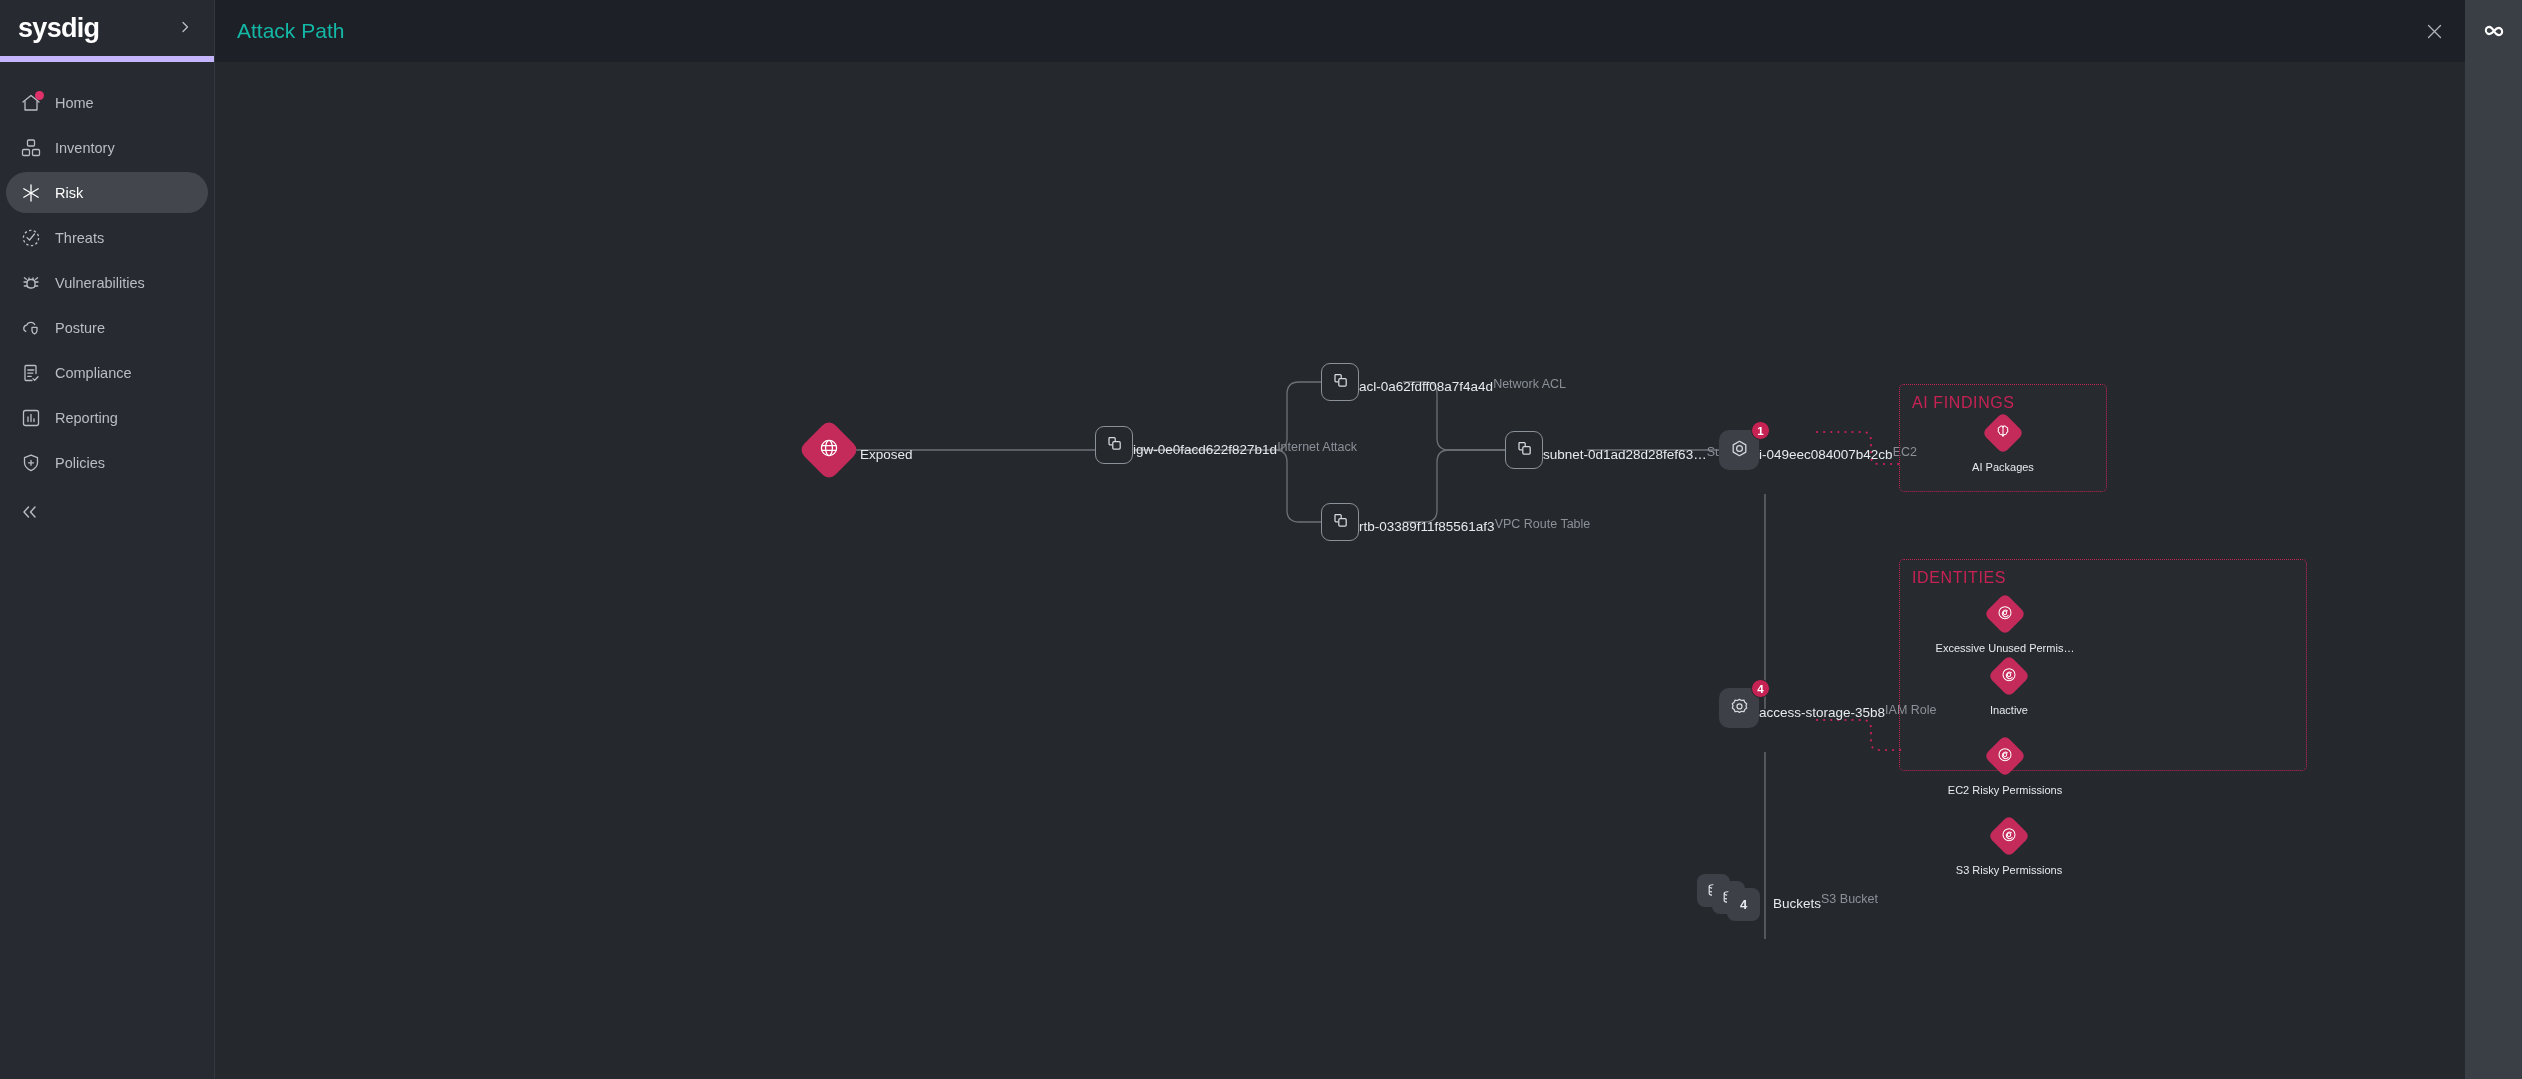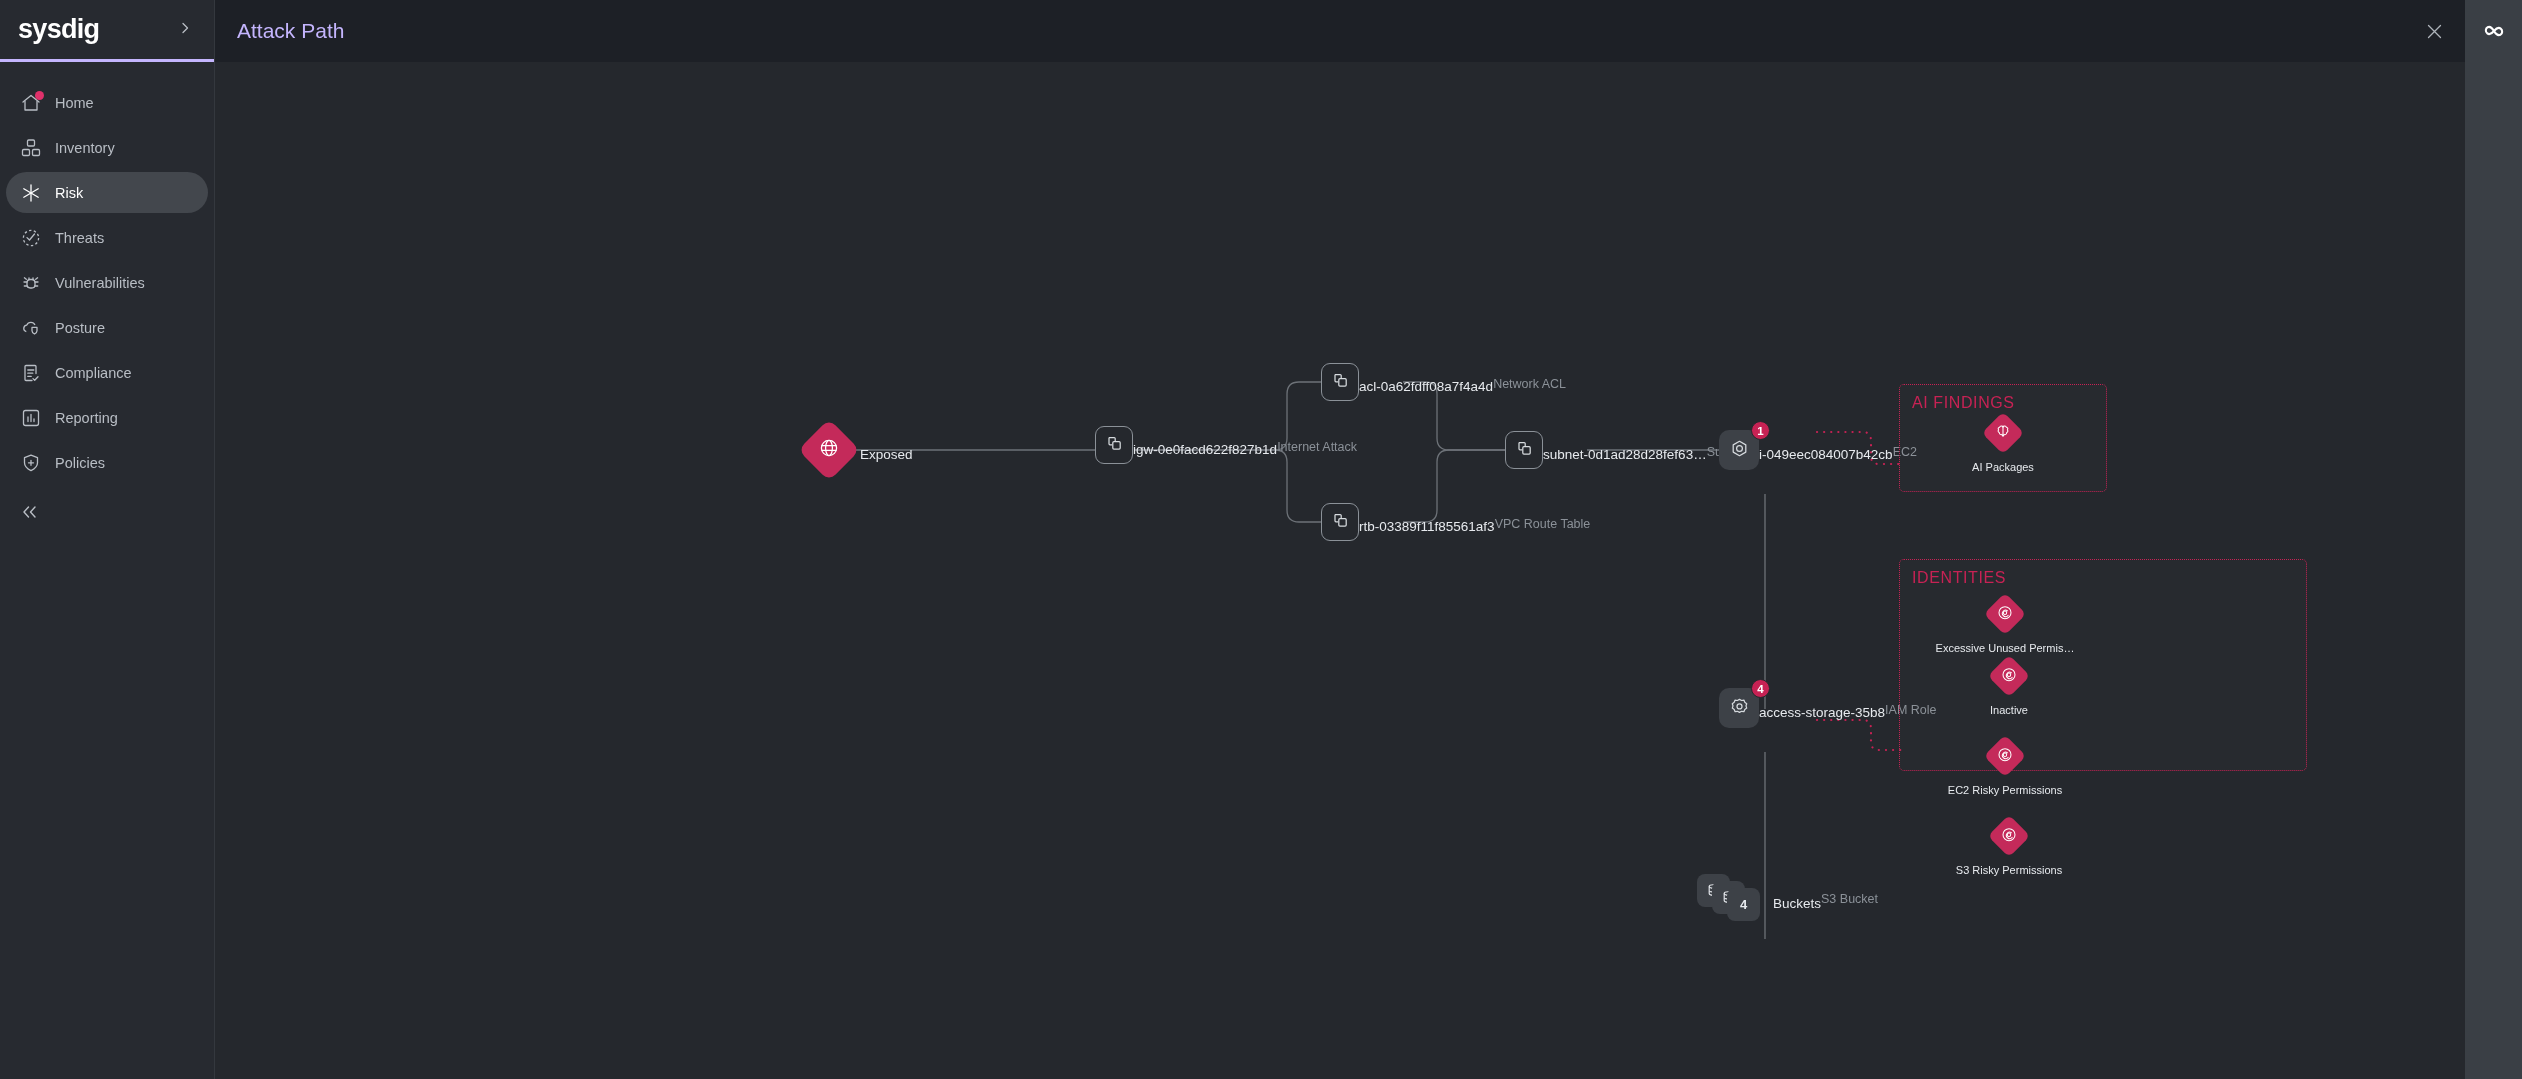--- a/index.html
+++ b/index.html
@@ -15,21 +15,21 @@
   .sidebar {
     width: 215px; height: 1079px;
     background: #272a30;
     border-right: 1px solid #34383e;
     flex: 0 0 215px;
     position: relative;
   }
   .brand {
     height: 62px; display: flex; align-items: center;
     padding: 0 18px 0 18px; justify-content: space-between;
-    border-bottom: 3px solid #c4b5fd;
+    border-bottom: 6px solid #c4b5fd;
   }
   .brand-logo {
     color: #ffffff; font-size: 27px; font-weight: 700;
     letter-spacing: -0.7px;
   }
   .brand-expand { color: #b9bec5; font-size: 17px; line-height: 1; padding-right:4px; cursor: pointer; }
 
   .nav { padding-top: 16px; }
   .nav-item {
     display: flex; align-items: center; gap: 13px;
@@ -52,21 +52,21 @@
     font-size: 17px; cursor: pointer; letter-spacing: -2px;
   }
 
   
   .main { flex: 1; position: relative; height: 1079px; background: #25282d; }
   .topbar {
     height: 62px; background: #1d2026;
     display: flex; align-items: center; justify-content: space-between;
     padding: 0 0 0 22px;
   }
-  .page-title { color: #c4b5fd; font-size: 21px; font-weight: 400; }
+  .page-title { color: #14b8a6; font-size: 21px; font-weight: 400; }
   .close-btn {
     width: 62px; height: 62px; display: flex; align-items: center; justify-content: center;
     color: #aeb4bb; cursor: pointer;
   }
   .close-btn svg { display:block; }
 
   
   .right-rail {
     width: 57px; flex: 0 0 57px; height: 1079px;
     background: #3a3f45;

